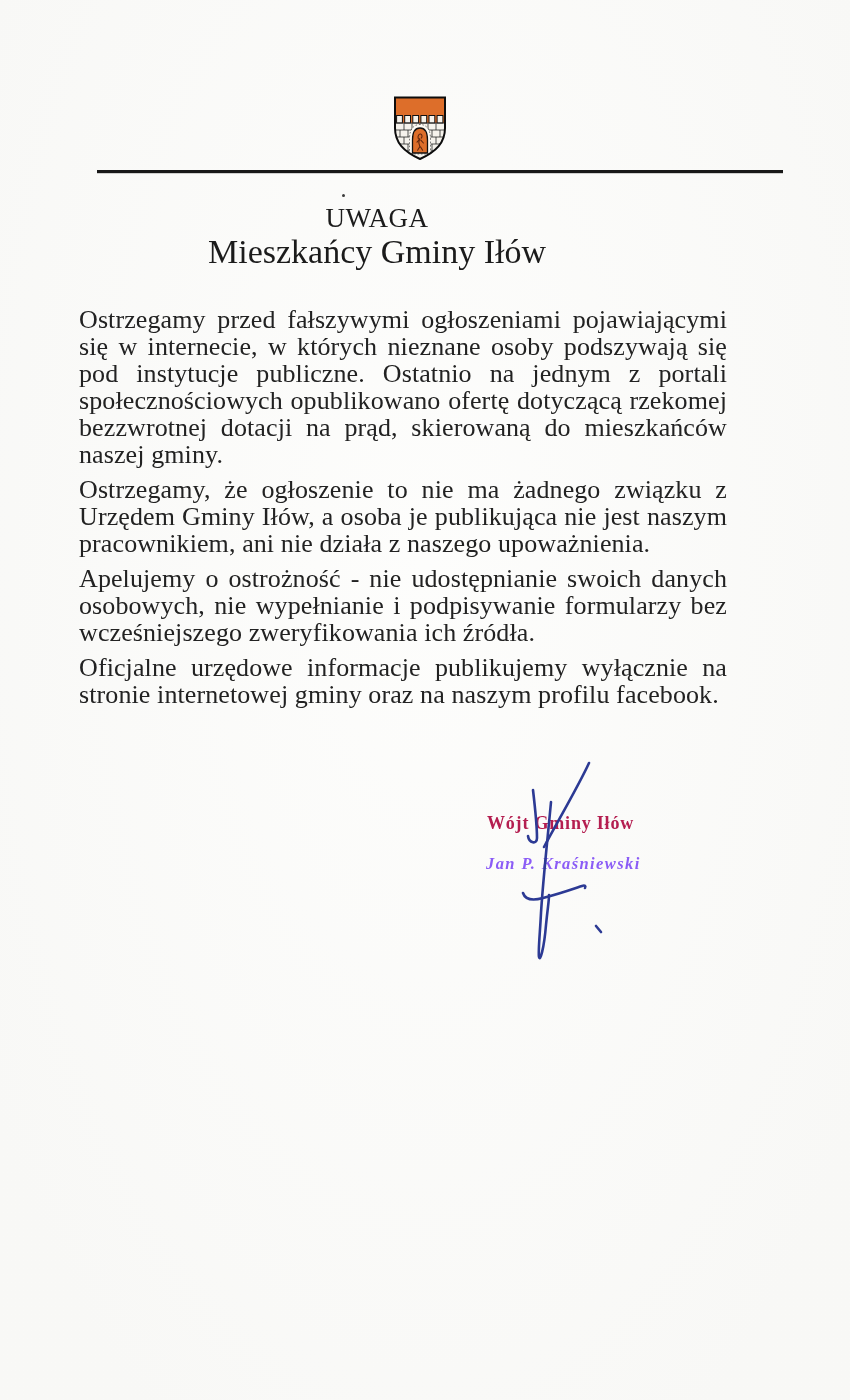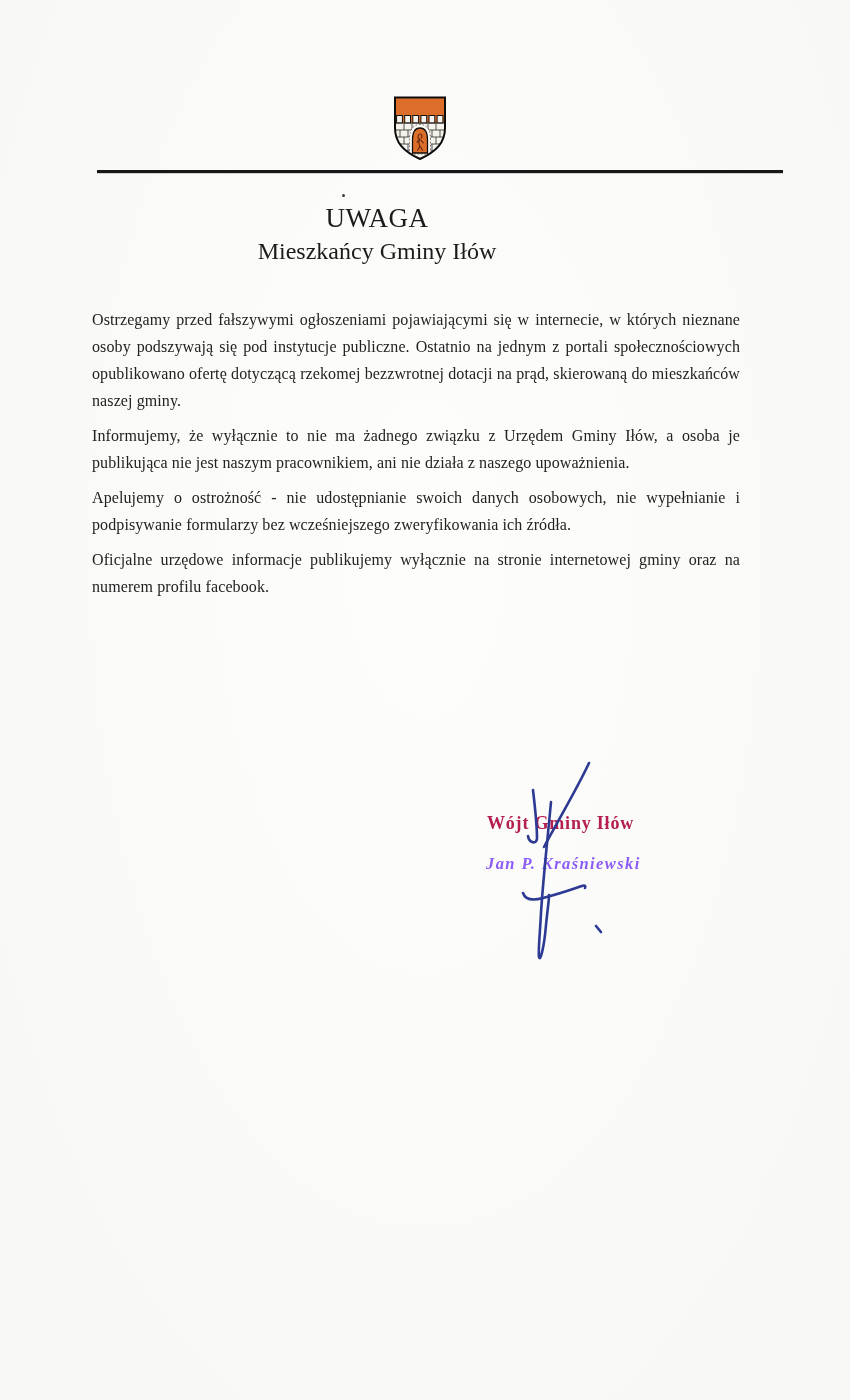--- a/index.html
+++ b/index.html
@@ -37,25 +37,25 @@
   .ink-dot{
     position:absolute;left:342px;top:194px;width:3px;height:3px;
     background:#3c3c3c;border-radius:50%;
   }
 
   .heading{
     position:absolute;left:0;top:202px;width:754px;
     text-align:center;line-height:33px;color:#1b1b1b;
   }
   .heading .t1{font-size:27px;letter-spacing:.5px;}
-  .heading .t2{font-size:24px;}
+  .heading .t2{font-size:34px;}
 
   .body-text{
-    position:absolute;left:92px;top:306px;width:648px;
-    font-size:16px;line-height:27px;text-align:justify;
+    position:absolute;left:79px;top:306px;width:648px;
+    font-size:26px;line-height:27px;text-align:justify;
     letter-spacing:.1px;color:#222;
   }
   .body-text p{margin:0 0 8px 0;}
 
   .stamp-role{
     position:absolute;left:487px;top:813px;
     font-size:18px;font-weight:bold;letter-spacing:.8px;
     color:#b41e50;white-space:nowrap;
   }
   .stamp-name{
@@ -123,23 +123,23 @@
 
   <div class="ink-dot"></div>
 
   <div class="heading">
     <div class="t1">UWAGA</div>
     <div class="t2">Mieszkańcy Gminy Iłów</div>
   </div>
 
   <div class="body-text">
     <p>Ostrzegamy przed fałszywymi ogłoszeniami pojawiającymi się w internecie, w których nieznane osoby podszywają się pod instytucje publiczne. Ostatnio na jednym z portali społecznościowych opublikowano ofertę dotyczącą rzekomej bezzwrotnej dotacji na prąd, skierowaną do mieszkańców naszej gminy.</p>
-    <p>Informujemy, że wyłącznie to nie ma żadnego związku z Urzędem Gminy Iłów, a osoba je publikująca nie jest naszym pracownikiem, ani nie działa z naszego upoważnienia.</p>
+    <p>Ostrzegamy, że ogłoszenie to nie ma żadnego związku z Urzędem Gminy Iłów, a osoba je publikująca nie jest naszym pracownikiem, ani nie działa z naszego upoważnienia.</p>
     <p>Apelujemy o ostrożność - nie udostępnianie swoich danych osobowych, nie wypełnianie i podpisywanie formularzy bez wcześniejszego zweryfikowania ich źródła.</p>
-    <p>Oficjalne urzędowe informacje publikujemy wyłącznie na stronie internetowej gminy oraz na numerem profilu facebook.</p>
+    <p>Oficjalne urzędowe informacje publikujemy wyłącznie na stronie internetowej gminy oraz na naszym profilu facebook.</p>
   </div>
 
   <div class="stamp-role">Wójt Gminy Iłów</div>
   <div class="stamp-name">Jan P. Kraśniewski</div>
 
   <div class="signature-ink">
     <svg viewBox="0 0 95 210" width="95" height="210" aria-hidden="true">
       <g fill="none" stroke="#2c3a94" stroke-width="2.6" stroke-linecap="round" stroke-linejoin="round">
 
         <path d="M74,8 C64,30 44,64 29,92"></path>

